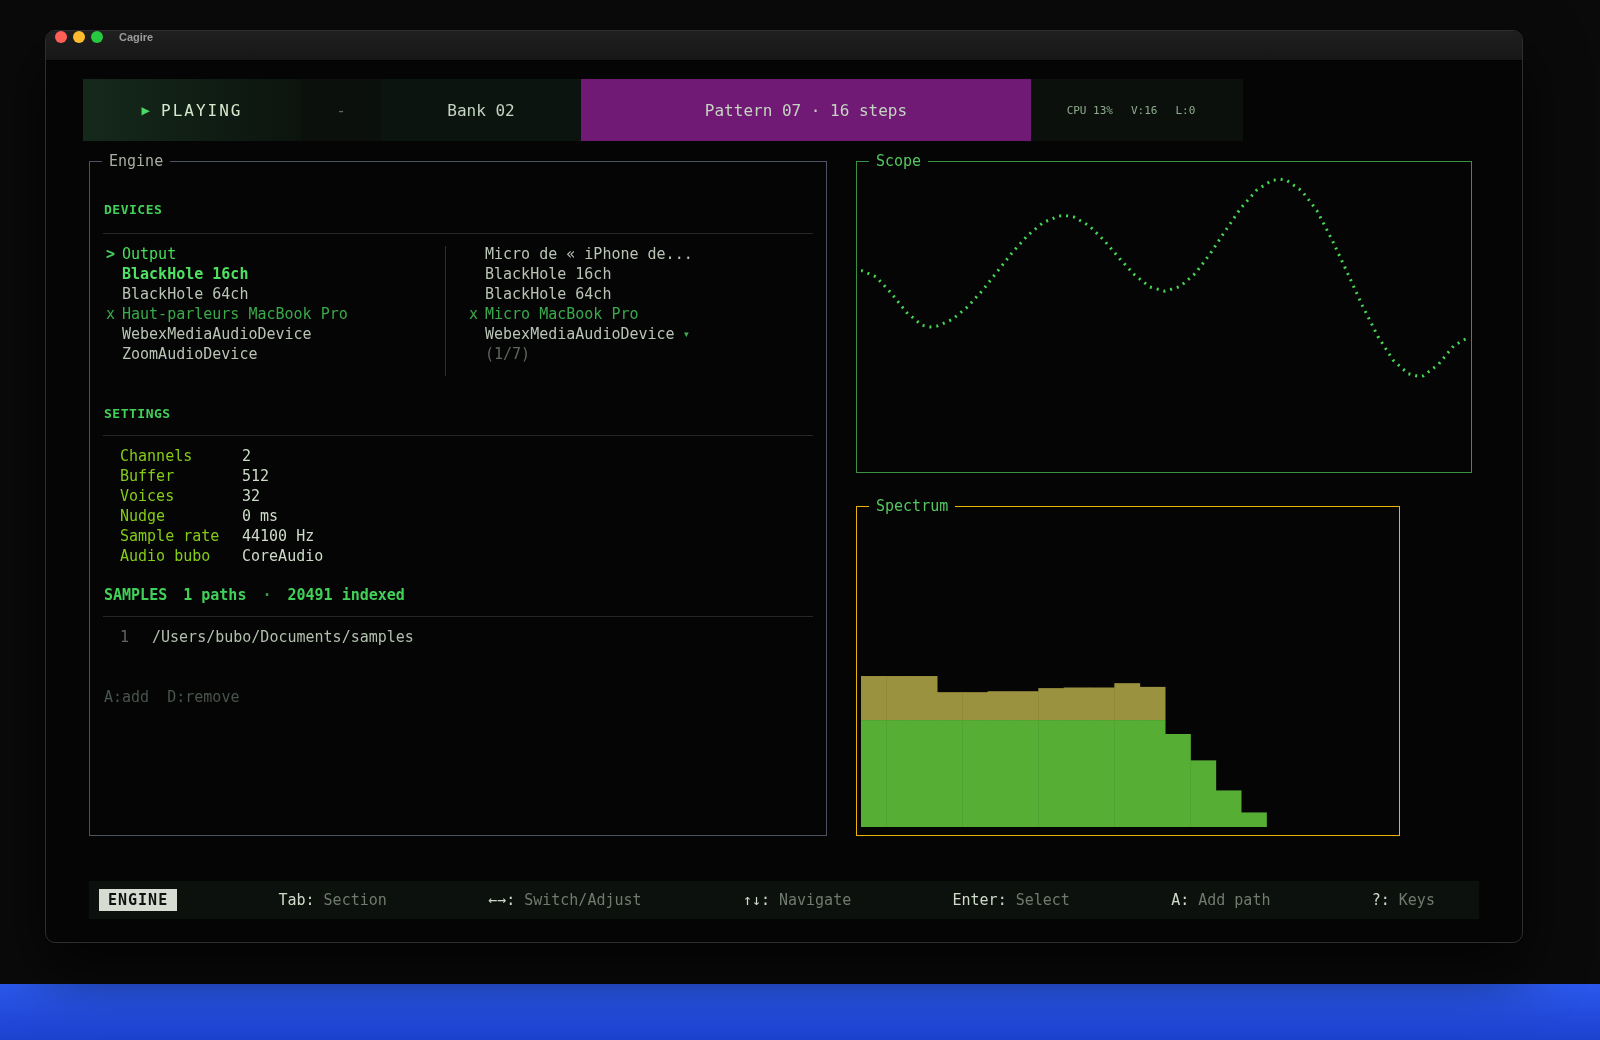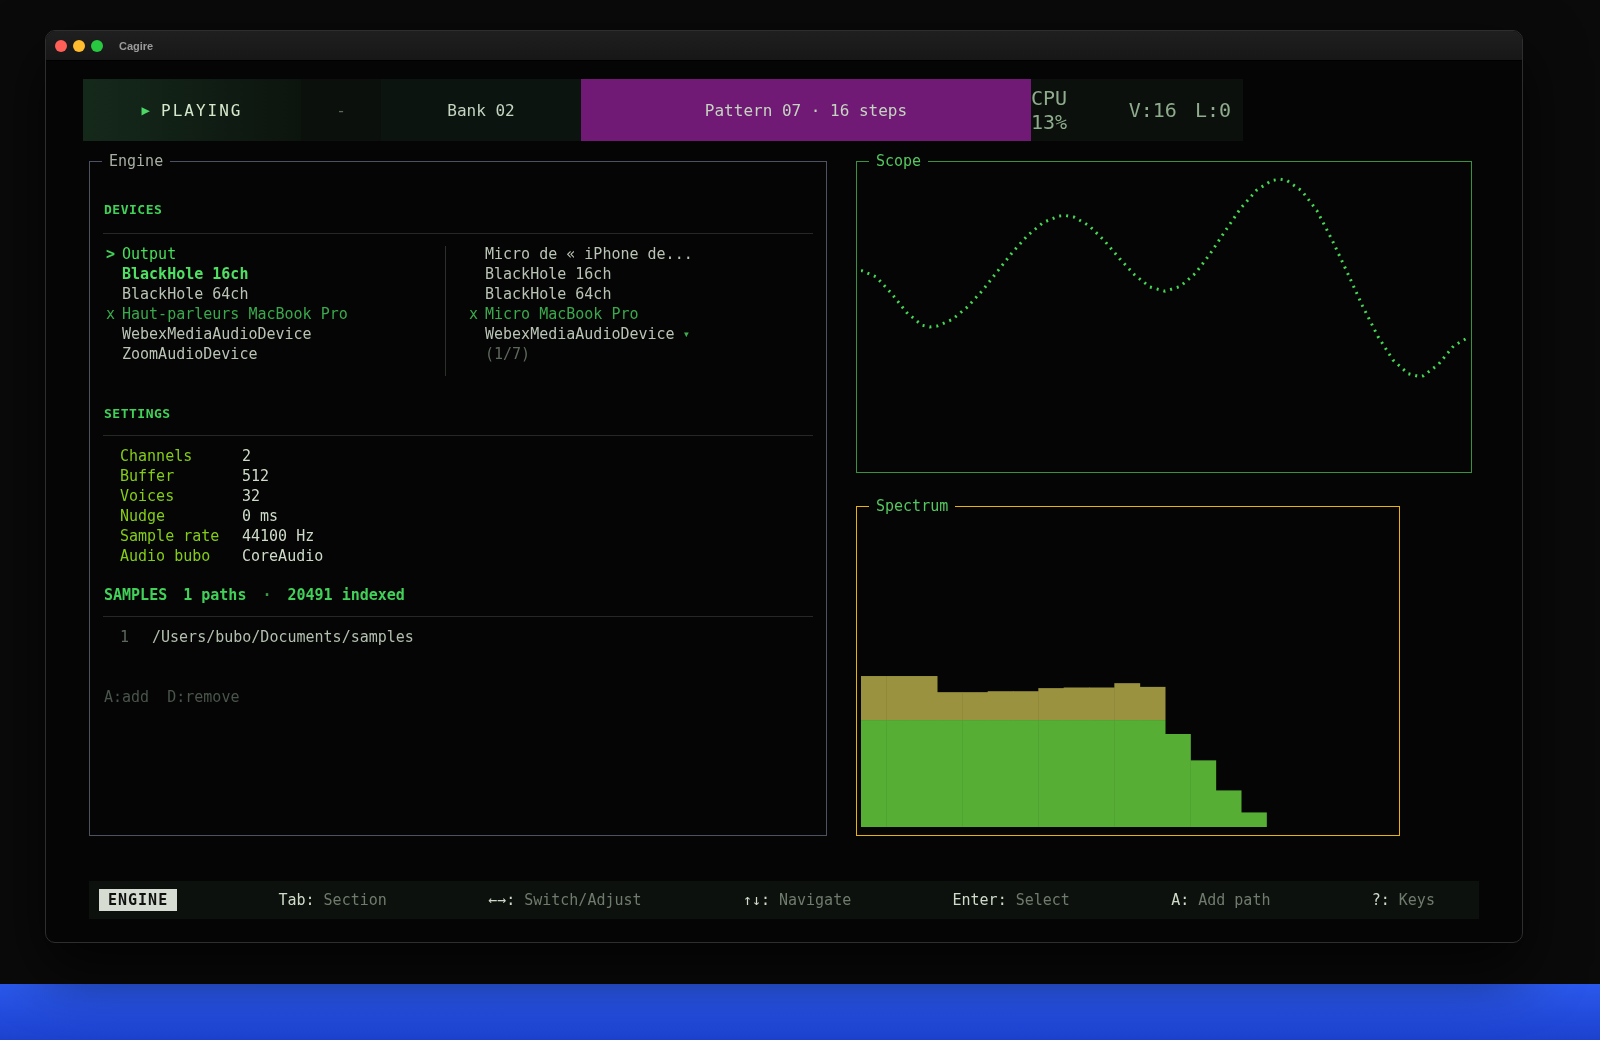--- a/index.html
+++ b/index.html
@@ -9,40 +9,40 @@
 
   .blue-strip{position:absolute;left:0;bottom:0;width:1600px;height:56px;
     background:linear-gradient(180deg,#2b59ec,#1c41cf)}
 
   
   .window{position:absolute;left:45px;top:30px;width:1478px;height:913px;
     background:#050506;border:1px solid #2e2e30;border-radius:10px;
     box-shadow:0 25px 60px rgba(0,0,0,.75);overflow:hidden}
   .titlebar{position:relative;height:30px;
     background:linear-gradient(180deg,#1f1f20,#171718);
-    border-bottom:1px solid #000;display:flex;align-items:center}
+    border-bottom:1px solid #000;display:flex;}
   .traffic{display:flex;gap:6px;padding-left:9px}
   .tl{width:12px;height:12px;border-radius:50%}
   .tl.red{background:#ff5f57}.tl.yellow{background:#febc2e}.tl.green{background:#28c840}
   .win-title{margin-left:16px;font-family:"Liberation Sans",sans-serif;
     font-size:11px;font-weight:bold;color:#9b9b9b}
 
   
   .statusbar{position:absolute;left:37px;top:48px;width:1395px;height:62px;
     display:flex;align-items:stretch;font-size:16px;color:#c4d4c0}
   .seg{display:flex;align-items:center;justify-content:center}
   .seg-play{width:218px;background:linear-gradient(90deg,#15291b,#0c140e);gap:11px}
   .seg-dash{width:80px;background:#0b100c;color:#5c685c}
   .seg-bpm{width:235px;background:linear-gradient(90deg,#0d1016,#14172b 45%,#0d1016);
     color:#eef4ea;font-weight:bold;font-size:17px;
     text-shadow:0 0 8px rgba(220,255,220,.25)}
   .seg-bank{width:200px;background:#0c1410}
   .seg-pattern{width:450px;background:#701a75}
-  .seg-stats{width:212px;background:#0b100d;justify-content:flex-end;gap:18px;
-    padding-right:12px;color:#8fac8d;font-size:20px}
+  .seg-stats{width:212px;background:#0b100d;justify-content:center;gap:18px;
+    padding-right:12px;color:#8fac8d;font-size:11px}
   .play-icon{color:#4cd766;font-size:14px}
   .playing-label{color:#d6e8cc;letter-spacing:2px}
 
   
   .panel{position:absolute;background:#050506}
   .engine-panel{left:43px;top:130px;width:738px;height:675px;border:1px solid #4d5262}
   .scope-panel{left:810px;top:130px;width:616px;height:312px;border:1px solid #38923f}
   .spectrum-panel{left:810px;top:475px;width:544px;height:330px;border:1px solid #eab308}
   .panel-title{position:absolute;top:-10px;left:12px;padding:0 7px;background:#050506;
     font-size:15px;line-height:18px}

